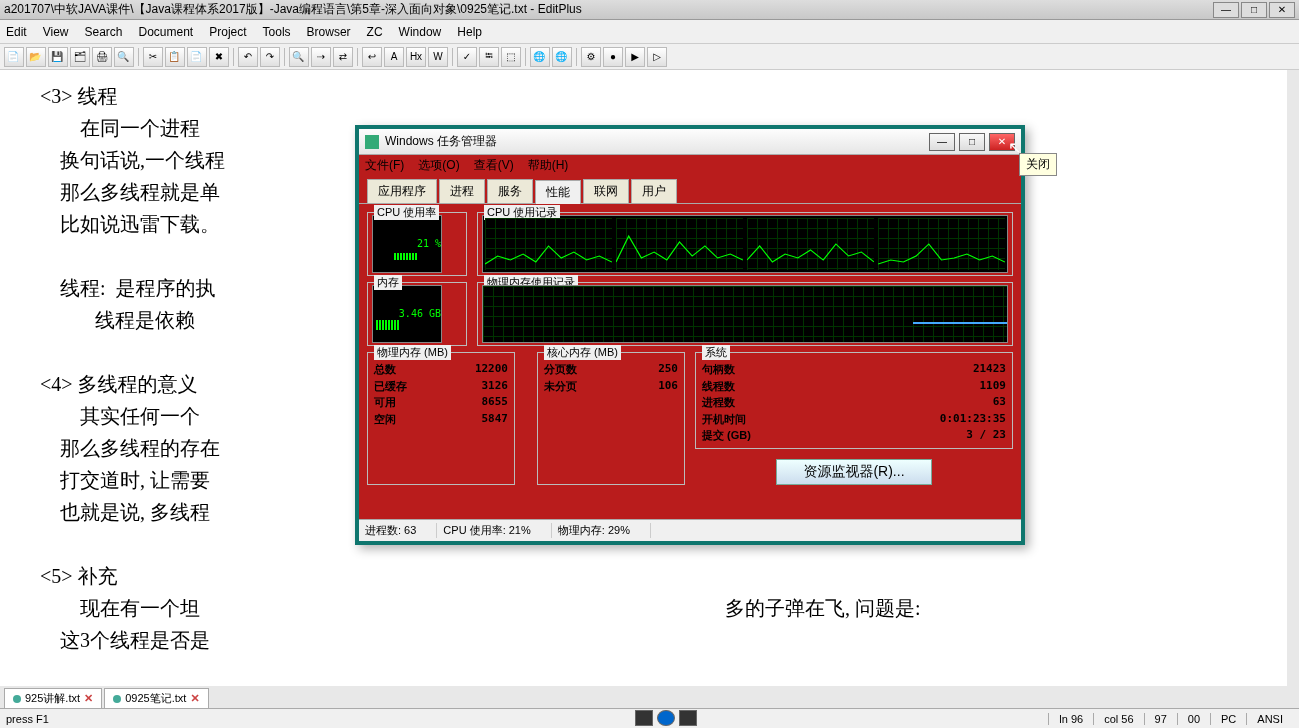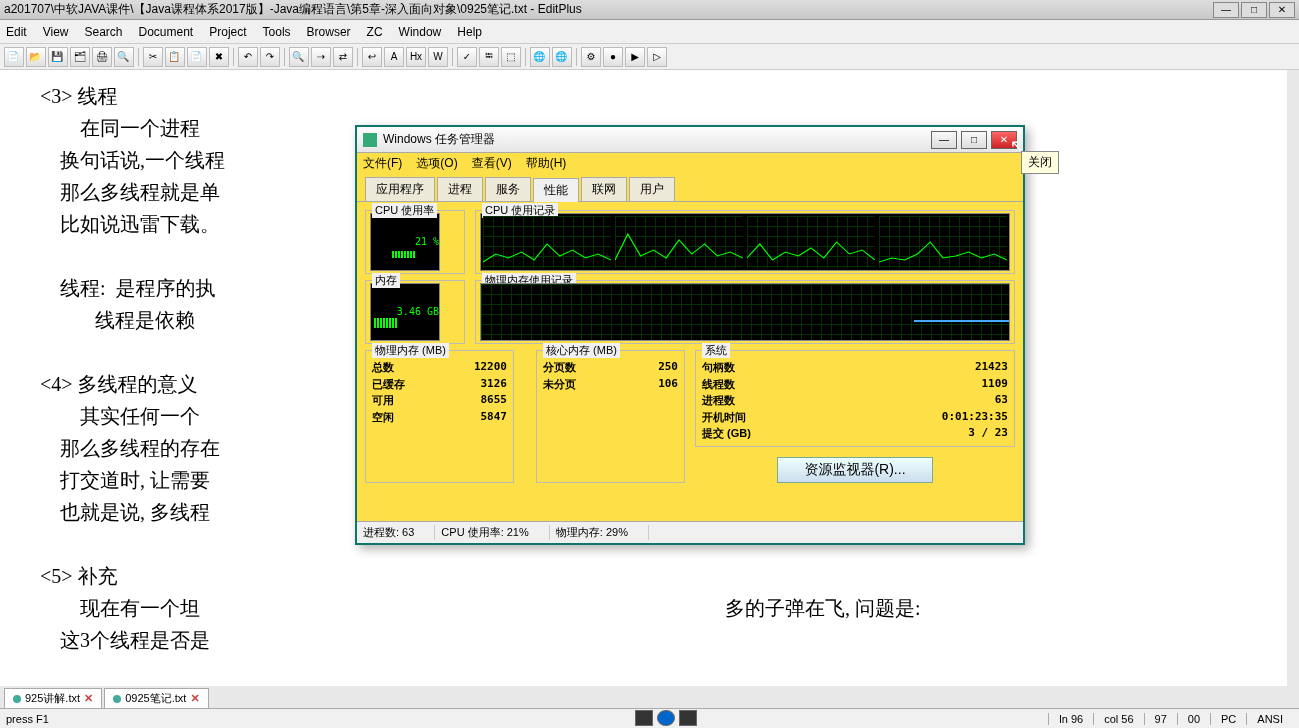--- a/index.html
+++ b/index.html
@@ -24,21 +24,21 @@
 
 .tabbar { background: #e8e8e8; height: 22px; display: flex; align-items: flex-end; padding: 0 4px; gap: 2px; font-size: 11px; }
 .tab { background: #fff; border: 1px solid #aaa; border-bottom: none; padding: 2px 8px; cursor: pointer; display: flex; align-items: center; gap: 4px; }
 .tab .dot { width: 8px; height: 8px; border-radius: 50%; background: #4a9; }
 .tab .close { color: #c44; font-weight: bold; }
 
 .statusbar { background: #f0f0f0; height: 20px; display: flex; align-items: center; padding: 0 6px; font-size: 11px; border-top: 1px solid #aaa; }
 .statusbar .cell { border-left: 1px solid #aaa; padding: 0 10px; }
 
 
-.taskmgr { position: absolute; left: 355px; top: 125px; width: 670px; height: 420px; background: #fde047; border: 2px solid #0f766e; box-shadow: 4px 4px 10px rgba(0,0,0,0.3); display: flex; flex-direction: column; }
+.taskmgr { position: absolute; left: 355px; top: 125px; width: 670px; height: 420px; background: #b91c1c; border: 4px solid #0f766e; box-shadow: 4px 4px 10px rgba(0,0,0,0.3); display: flex; flex-direction: column; }
 .tm-titlebar { background: linear-gradient(#fdfdfd,#e6e6e6); height: 26px; display: flex; align-items: center; padding: 0 6px; font-size: 12px; border-bottom: 1px solid #aaa; }
 .tm-title-icon { width: 14px; height: 14px; background: #3a7; margin-right: 6px; }
 .tm-titlebar-buttons { margin-left: auto; display: flex; gap: 4px; }
 .tm-tbtn { width: 26px; height: 18px; border: 1px solid #666; background: linear-gradient(#f8f8f8,#ddd); font-size: 10px; text-align: center; line-height: 16px; cursor: pointer; }
 .tm-close { background: linear-gradient(#f66,#c22); color: #fff; position: relative; }
 .tm-cursor { position: absolute; left: 18px; top: 6px; font-size: 16px; pointer-events: none; }
 .tm-closelabel { position: absolute; right: -36px; top: 24px; background: #ffffe0; border: 1px solid #888; padding: 2px 6px; font-size: 12px; }
 
 .tm-menubar { height: 20px; display: flex; align-items: center; padding: 0 6px; font-size: 12px; gap: 14px; }
 .tm-tabs { display: flex; padding: 4px 8px 0 8px; font-size: 12px; border-bottom: 1px solid #aaa; }

